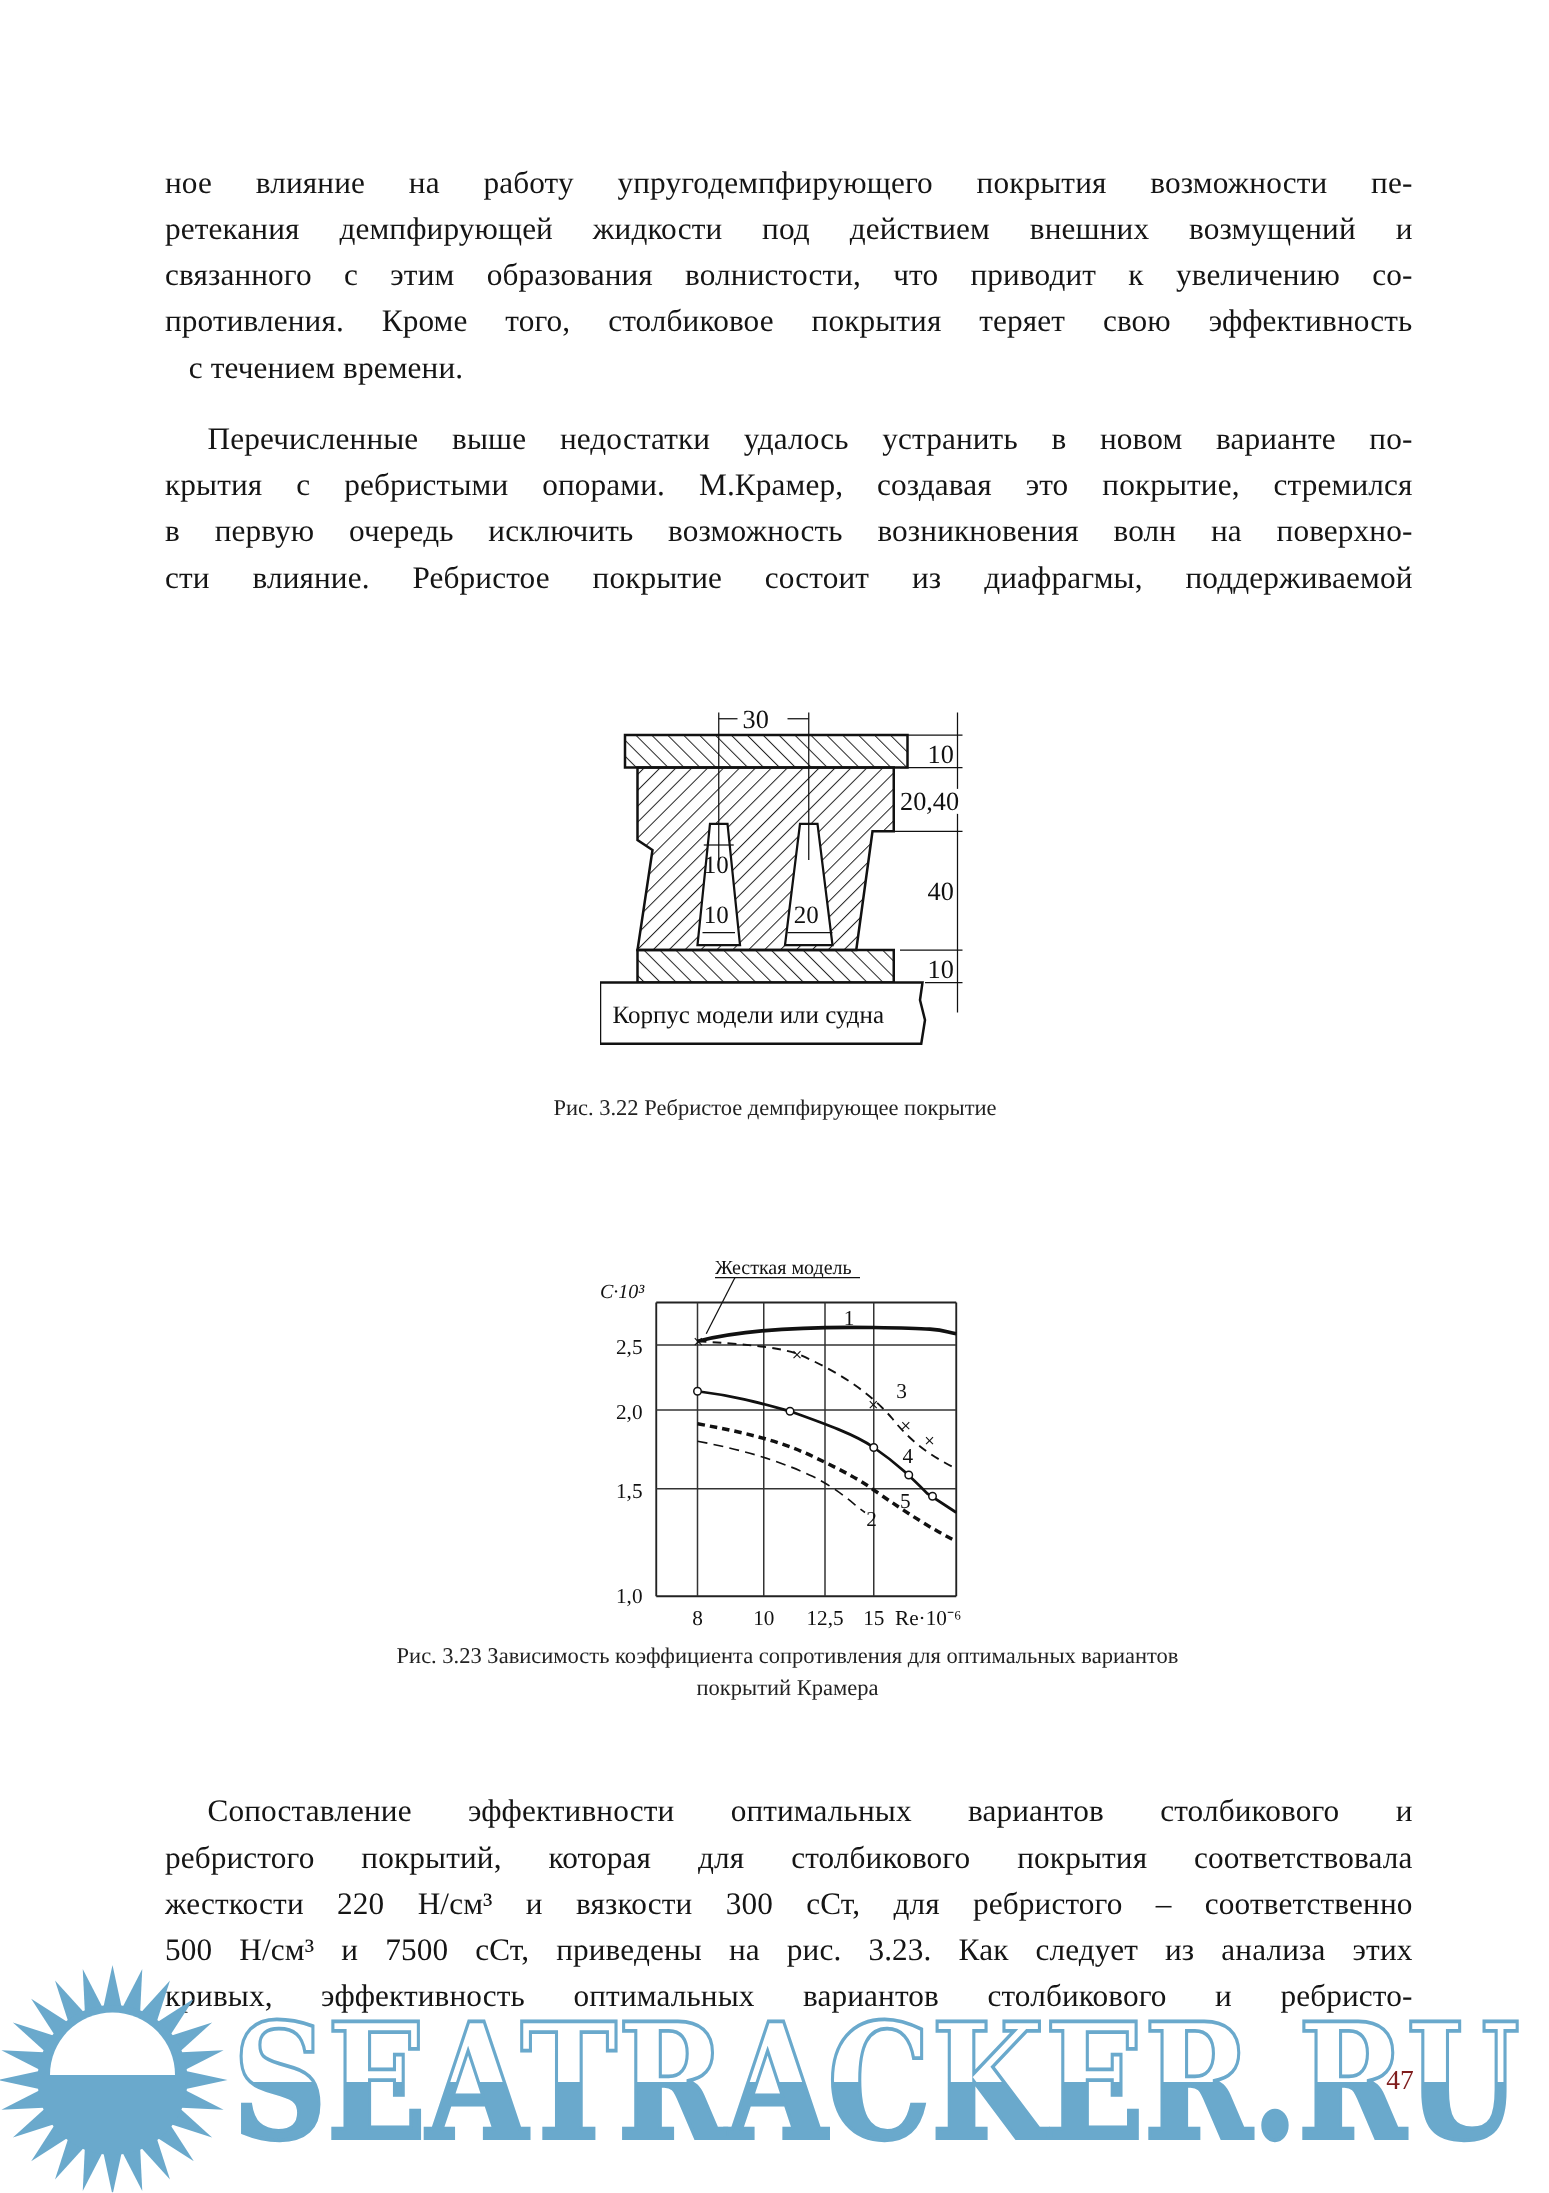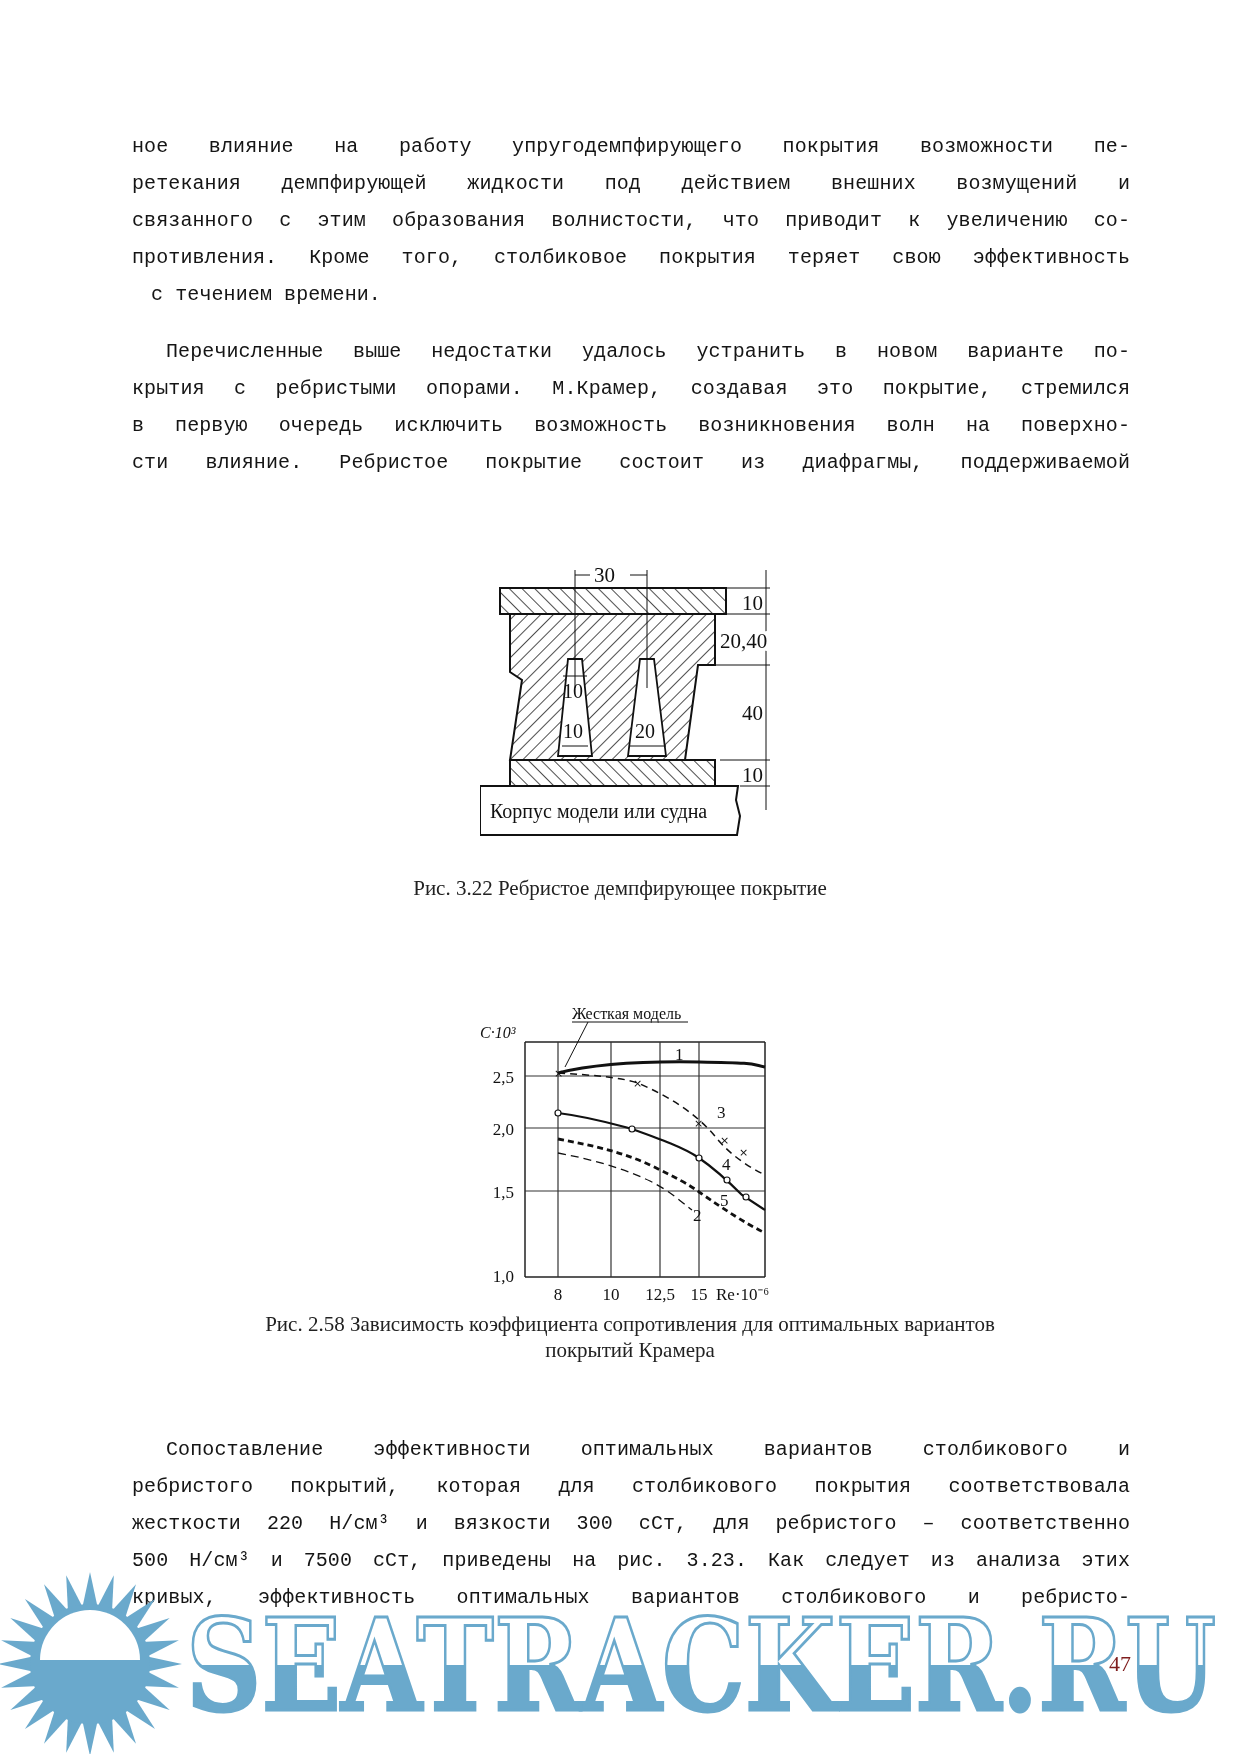--- a/index.html
+++ b/index.html
@@ -1,24 +1,24 @@
 <!DOCTYPE html>
 <html><head>
 <meta charset="utf-8">
 <style>
   html, body { margin:0; padding:0; background:#ffffff; }
   body { width:1239px; height:1754px; position:relative; overflow:hidden;
          font-family:"DejaVu Serif", "Liberation Serif", serif; color:#111; }
   .page { position:absolute; left:0; top:0; width:1239px; height:1754px; }
-  .para { position:absolute; left:132px; width:998px; font-family:Liberation Mono, monospace;
-          font-size:20px; line-height:37px; text-align:justify; color:#151515; letter-spacing:0.1px; }
+  .para { position:absolute; left:132px; width:998px; font-family:Liberation Serif, serif;
+          font-size:25px; line-height:37px; text-align:justify; color:#151515; letter-spacing:0.1px; }
   .para .line { display:block; height:37px; white-space:nowrap; text-align:justify; text-align-last:justify; }
   .para .line.last { text-align-last:left;margin-left:19px; }
   .para .line.indent { padding-left:34px; }
-  .caption { position:absolute; font-family:"Liberation Serif", serif; font-size:21px; color:#222; text-align:center; }
+  .caption { position:absolute; font-family:"Liberation Serif", serif; font-size:18px; color:#222; text-align:center; }
   .fig { position:absolute; }
   .watermark { position:absolute; left:0; top:1572px; width:1130px; height:182px; pointer-events:none; }
   .pagenum { position:absolute; left:1109px; top:1651px; font-family:"Liberation Serif", serif; font-size:22px; color:#7f1d1d; }
 </style>
 </head>
 <body>
 
 <div class="page">
 
   <div class="para" style="top:128px;">
@@ -138,21 +138,21 @@
       <text x="252" y="165" font-family="Liberation Serif, serif" font-size="17" fill="#111">4</text>
 
       <path d="M88,134 C120,140 150,146 180,160 C205,172 220,180 229,187 C255,205 275,218 295,228" fill="none" stroke="#111" stroke-width="2.8" stroke-dasharray="6,4"></path>
       <text x="250" y="201" font-family="Liberation Serif, serif" font-size="17" fill="#111">5</text>
 
       <path d="M88,148 C120,154 150,162 180,176 C200,186 210,196 222,205" fill="none" stroke="#111" stroke-width="1.3" stroke-dasharray="8,5"></path>
       <text x="223" y="216" font-family="Liberation Serif, serif" font-size="17" fill="#111">2</text>
     </svg>
   </div>
   <div class="caption" style="left:130px; top:1311px; width:1000px; line-height:26px;">
-    <div>Рис. 2.58 Зависимость коэффициента сопротивления для оптимальных вариантов</div>
+    <div>Рис. 3.23 Зависимость коэффициента сопротивления для оптимальных вариантов</div>
     <div>покрытий Крамера</div>
   </div>
 
   <div class="para" style="top:1431px;">
     <span class="line indent">Сопоставление эффективности оптимальных вариантов столбикового и</span>
     <span class="line">ребристого покрытий, которая для столбикового покрытия соответствовала</span>
     <span class="line">жесткости 220 Н/см³ и вязкости 300 сСт, для ребристого – соответственно</span>
     <span class="line">500 Н/см³ и 7500 сСт, приведены на рис. 3.23. Как следует из анализа этих</span>
     <span class="line">кривых, эффективность оптимальных вариантов столбикового и ребристо-</span>
   </div>

